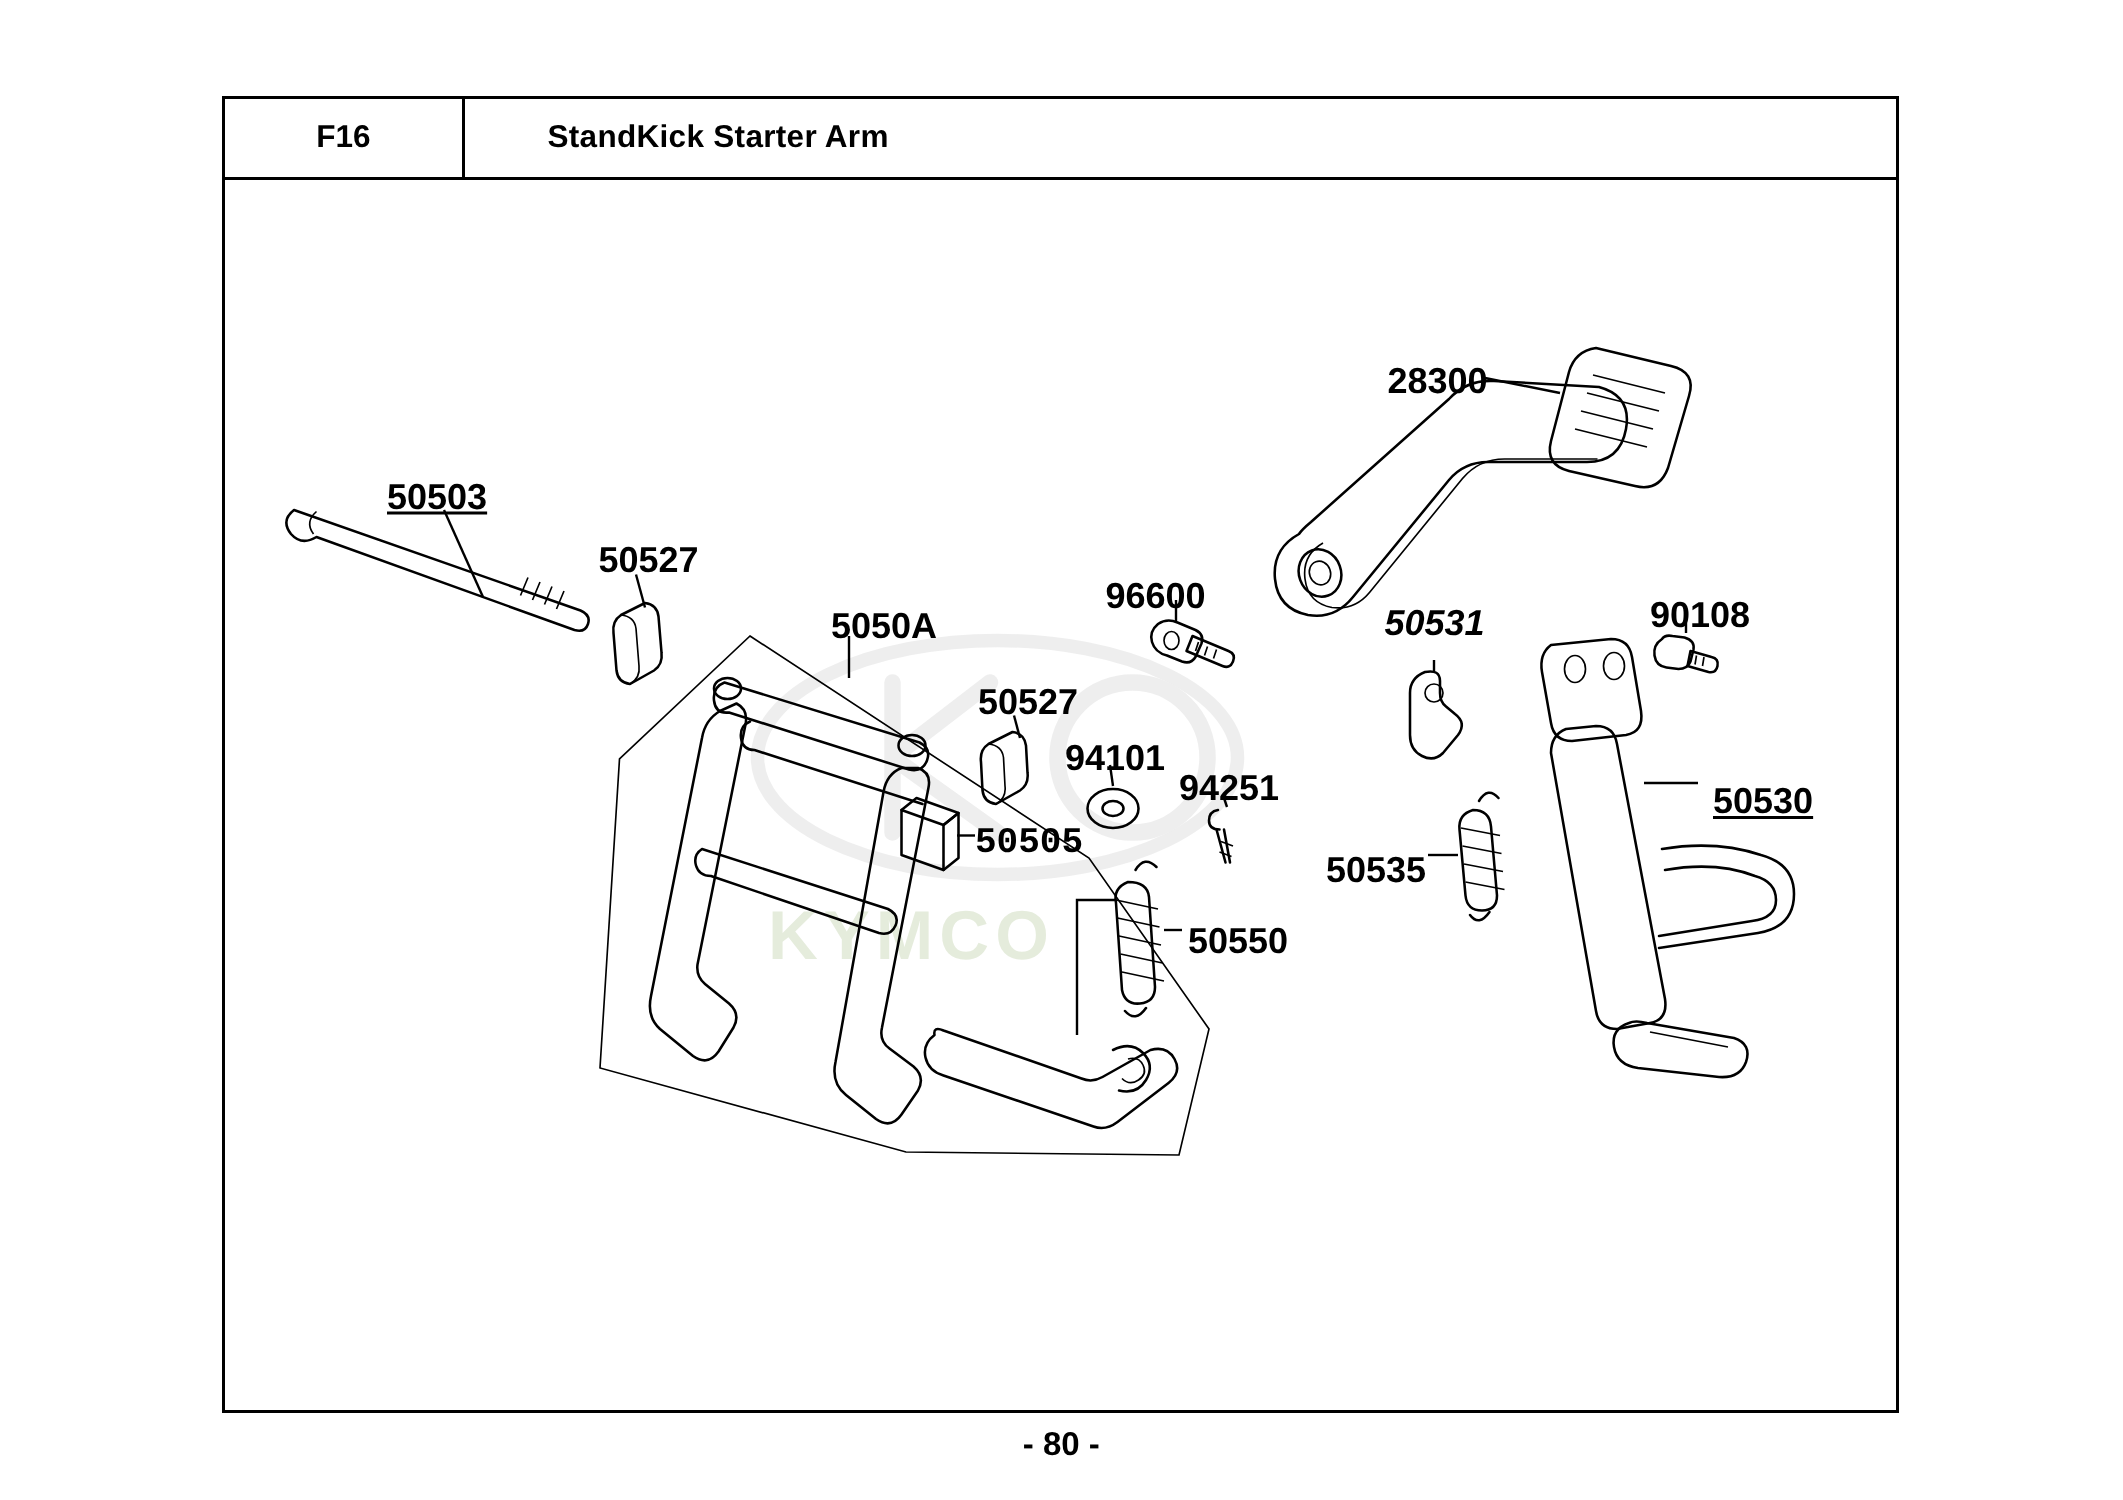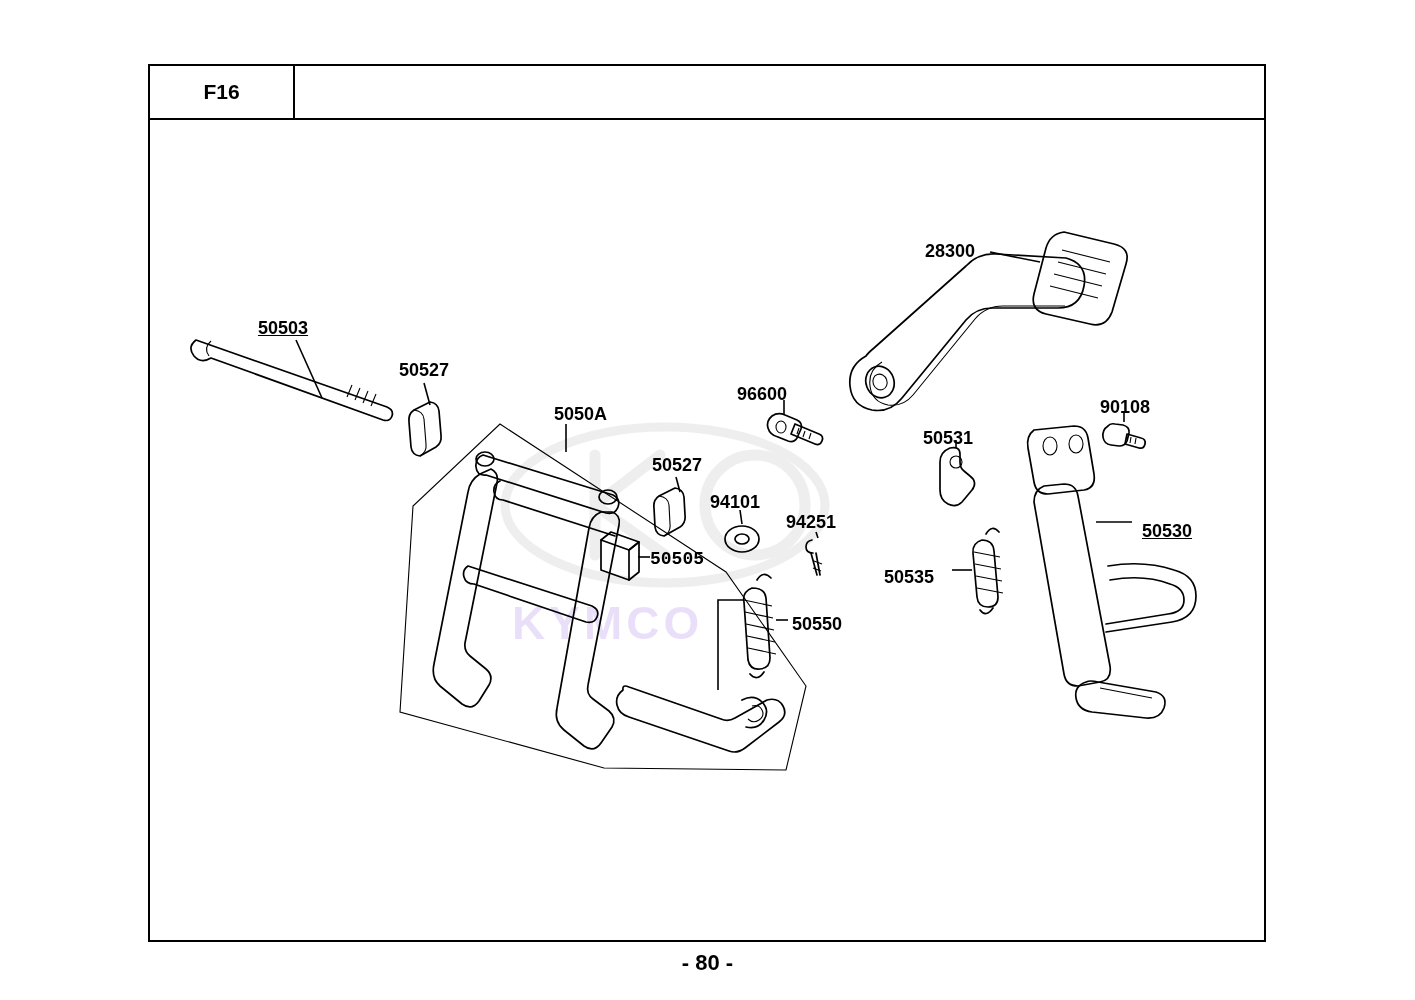--- a/index.html
+++ b/index.html
@@ -1,48 +1,49 @@
 <!DOCTYPE html>
 <html><head>
 <meta charset="utf-8">
 <style>
   html,body{margin:0;padding:0;background:#ffffff;}
   body{width:1415px;height:1000px;font-family:"Liberation Sans",sans-serif;color:#000;overflow:hidden;}
   .page{position:relative;width:1415px;height:1000px;}
 
   
   .header{position:absolute;left:148px;top:64px;width:1118px;height:56px;border:2px solid #000;box-sizing:border-box;}
-  .header-code{position:absolute;left:0;top:0;width:145px;height:52px;border-right:2px solid #000;box-sizing:border-box;
+  .header-code{position:absolute;left:0;top:0;width:160px;height:52px;border-right:2px solid #000;box-sizing:border-box;
                 display:flex;align-items:center;justify-content:center;font-size:21px;font-weight:bold;}
   .header-title{position:absolute;left:215px;top:0;height:52px;display:flex;align-items:center;font-size:21px;font-weight:bold;letter-spacing:.2px;}
 
   
   .frame{position:absolute;left:148px;top:118px;width:1118px;height:824px;border:2px solid #000;box-sizing:border-box;}
 
   .footer{position:absolute;left:0;top:950px;width:1415px;text-align:center;font-size:22px;font-weight:bold;}
 
   
   .wm{position:absolute;left:500px;top:400px;width:420px;height:270px;opacity:.14;pointer-events:none;}
-  .wm .wm-text{position:absolute;left:12px;top:196px;font-size:46px;font-weight:bold;color:#6d28d9;letter-spacing:4px;}
-
-  
-  .lbl{position:absolute;font-size:18px;font-weight:bold;white-space:nowrap;}
+  .wm .wm-text{position:absolute;left:12px;top:196px;font-size:46px;font-weight:bold;color:#4d7c0f;letter-spacing:4px;}
+
+  
+  .lbl{position:absolute;font-size:24px;font-weight:bold;white-space:nowrap;}
 
   svg{position:absolute;left:0;top:0;}
   .ln{stroke:#000;stroke-width:1.6;fill:none;}
   .pt{fill:none;stroke:#000;stroke-width:1.7;stroke-linejoin:round;stroke-linecap:round;}
   .pt-thin{fill:none;stroke:#000;stroke-width:1.1;}
 </style>
 </head>
 <body>
 
 <div class="page">
 
   <div class="header">
     <div class="header-code">F16</div>
+    <div class="header-title">StandKick Starter Arm</div>
   </div>
 
   <div class="frame"></div>
 
   <div class="wm">
     <svg width="420" height="270" viewBox="0 0 420 270">
       <ellipse cx="165" cy="105" rx="160" ry="78" fill="none" stroke="#8a8a8a" stroke-width="9"></ellipse>
       <path d="M95 55 L95 155 M95 105 L160 55 M95 105 L165 155" fill="none" stroke="#8a8a8a" stroke-width="11" stroke-linecap="round"></path>
       <path d="M255 55 a50 50 0 1 0 0 100 a50 50 0 1 0 0 -100 z" fill="none" stroke="#8a8a8a" stroke-width="11"></path>
     </svg>
@@ -182,19 +183,19 @@
   <div class="lbl" style="left:258px;top:318px;text-decoration:underline;">50503</div>
   <div class="lbl" style="left:399px;top:360px;">50527</div>
   <div class="lbl" style="left:534px;top:404px;margin-left:20px;">5050A</div>
   <div class="lbl" style="left:652px;top:455px;">50527</div>
   <div class="lbl" style="left:650px;top:549px;font-family:Liberation Mono, monospace;">50505</div>
   <div class="lbl" style="left:710px;top:492px;">94101</div>
   <div class="lbl" style="left:786px;top:512px;">94251</div>
   <div class="lbl" style="left:792px;top:614px;">50550</div>
   <div class="lbl" style="left:737px;top:384px;">96600</div>
   <div class="lbl" style="left:925px;top:241px;">28300</div>
-  <div class="lbl" style="left:923px;top:428px;">50531</div>
+  <div class="lbl" style="left:923px;top:402px;font-style:italic;">50531</div>
   <div class="lbl" style="left:884px;top:567px;">50535</div>
   <div class="lbl" style="left:1100px;top:397px;">90108</div>
   <div class="lbl" style="left:1142px;top:521px;text-decoration:underline;">50530</div>
 
   <div class="footer">- 80 -</div>
 </div>
 
 </body></html>

